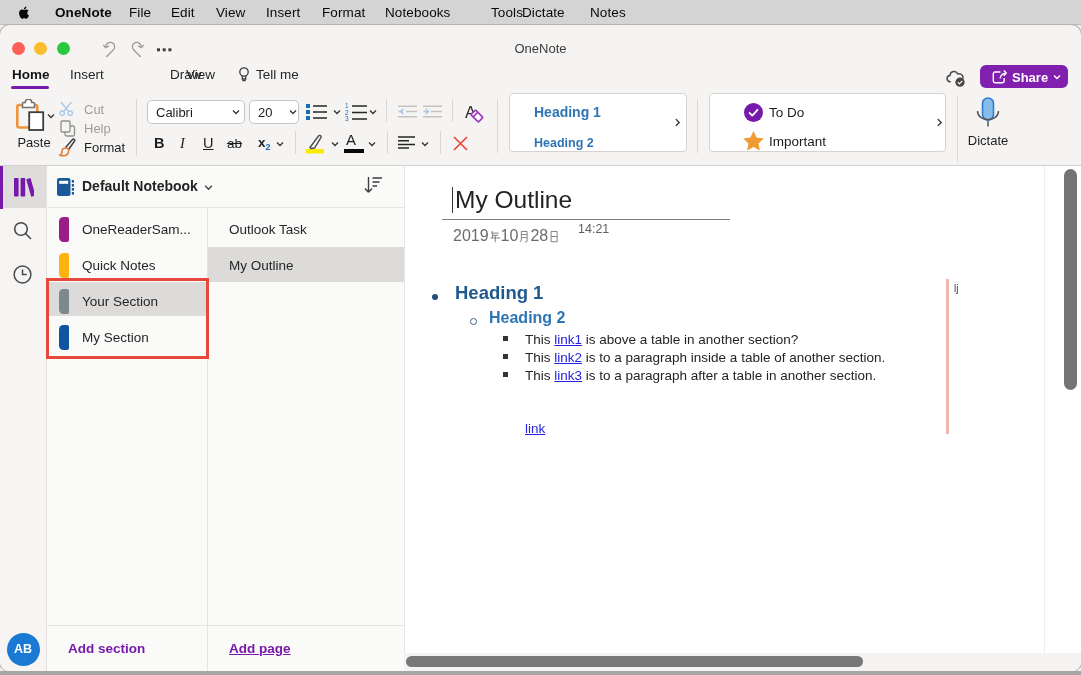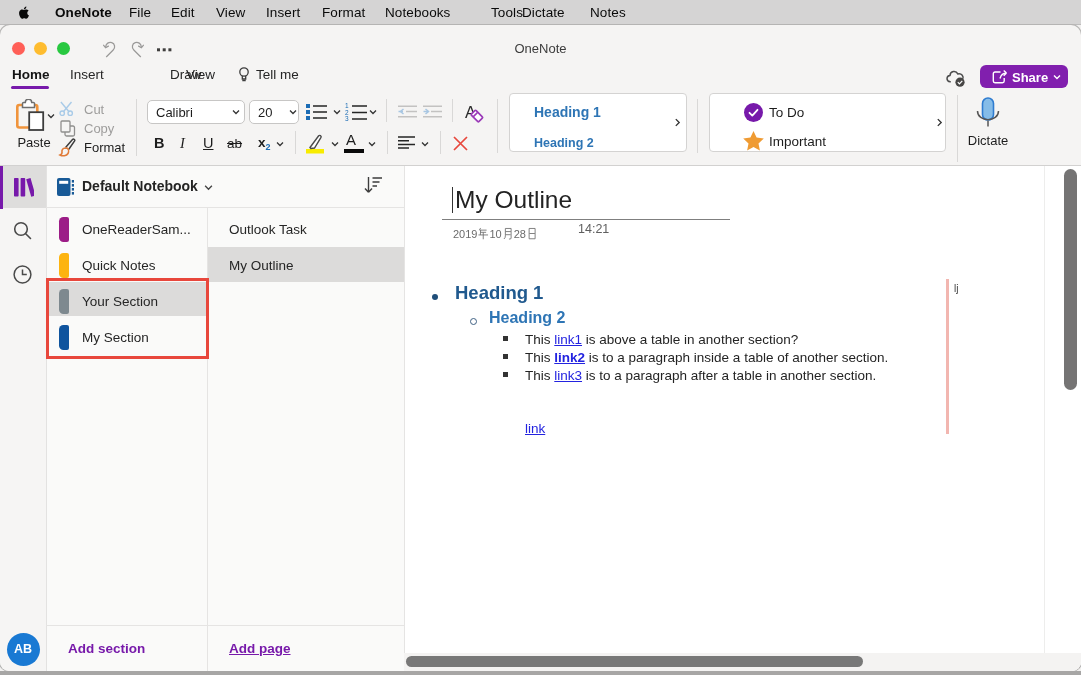--- a/index.html
+++ b/index.html
@@ -105,21 +105,21 @@
           <path d="M9.8 10.5 L1.9 1"></path>
         </g>
       </svg>
     <div class="abs" style="left:84px;top:77px;font-size:13px;color:#9e9d9c;">Cut</div>
     <svg style="position:absolute;left:60px;top:95px" width="16" height="17" viewBox="0 0 16 17">
         <g fill="none" stroke="#8f8e8d" stroke-width="1.3">
           <rect x="1" y="1" width="9" height="11" rx="1"></rect>
           <path d="M5 12 L5 14.5 C5 15.3 5.6 16 6.5 16 L13 16 C13.8 16 14.5 15.3 14.5 14.5 L14.5 7.5 C14.5 6.7 13.8 6 13 6 L10 6"></path>
         </g>
       </svg>
-    <div class="abs" style="left:84px;top:96px;font-size:13px;color:#9e9d9c;">Copy</div>
+    <div class="abs" style="left:84px;top:96px;font-size:13px;color:#9e9d9c;">Help</div>
     <svg style="position:absolute;left:57px;top:113px" width="20" height="19" viewBox="0 0 20 19">
         <g>
           <path d="M9 9 L15.5 1.5 C16.5 0.4 18.3 1.6 17.6 2.9 L12 11" fill="none" stroke="#3d3d3d" stroke-width="1.5" stroke-linecap="round"></path>
           <path d="M8.2 10 C6 10 4.5 12 5 14 C5.3 15.5 4 16.5 3 17 C5.5 18.3 9.5 18 11 15.5 C12 13.8 11.6 11.3 10.3 10.2 Z" fill="none" stroke="#e07b39" stroke-width="1.6"></path>
         </g>
       </svg>
     <div class="abs" style="left:84px;top:115px;font-size:13px;color:#1d1d1d;">Format</div>
 
     <div class="vdiv" style="left:136px;top:74px;height:57px;"></div>
 
@@ -328,21 +328,21 @@
       <div style="position:absolute;left:229px;top:475px;font-size:13.5px;font-weight:bold;color:#7719aa;text-decoration:underline;">Add page</div>
 
       <div id="content">
         <div style="position:absolute;left:0;top:0;width:1px;height:505px;background:#e5e4e3;"></div>
         <div style="position:absolute;left:640px;top:0;width:1px;height:487px;background:#ededec;"></div>
 
         <div style="position:absolute;left:48px;top:21px;width:1px;height:26px;background:#333;"></div>
         <div style="position:absolute;left:51px;top:20px;font-size:24.5px;color:#232323;">My Outline</div>
         <div style="position:absolute;left:38px;top:52.5px;width:288px;height:1.2px;background:#7f7f7f;"></div>
 
-        <div style="position:absolute;left:49px;top:61px;font-size:11px;color:#6b6b6b;">2019<svg width="12" height="13" viewBox="0 0 100 100" style="vertical-align:-2px">
+        <div style="position:absolute;left:49px;top:61px;font-size:16px;color:#6b6b6b;">2019<svg width="12" height="13" viewBox="0 0 100 100" style="vertical-align:-2px">
               <g stroke="#6b6b6b" stroke-width="7" fill="none">
                 <path d="M30 4 L20 22 M22 22 H80 M30 22 L28 62 M12 62 H92 M52 40 L52 98 M30 40 H76"></path>
               </g>
             </svg>10<svg width="12" height="13" viewBox="0 0 100 100" style="vertical-align:-2px">
               <g stroke="#6b6b6b" stroke-width="7" fill="none">
                 <path d="M28 8 H76 L76 88 C76 94 72 96 66 96 L58 96 M28 8 L28 70 C28 82 24 90 16 96 M30 34 H74 M30 60 H72"></path>
               </g>
             </svg>28<svg width="12" height="13" viewBox="0 0 100 100" style="vertical-align:-2px">
               <g stroke="#6b6b6b" stroke-width="7" fill="none">
                 <path d="M26 8 H76 V94 H26 Z M28 50 H74"></path>
@@ -350,21 +350,21 @@
             </svg></div>
         <div style="position:absolute;left:174px;top:56px;font-size:12.5px;color:#5f5f5f;">14:21</div>
 
         <div style="position:absolute;left:27.5px;top:128px;width:6px;height:6px;border-radius:50%;background:#1f4e79;"></div>
         <div style="position:absolute;left:51px;top:116px;font-size:18.5px;font-weight:bold;color:#20598e;">Heading 1</div>
         <div style="position:absolute;left:66px;top:151.5px;width:7px;height:7px;border-radius:50%;border:1.3px solid #3f6184;"></div>
         <div style="position:absolute;left:85px;top:143px;font-size:16px;font-weight:bold;color:#2e75b5;">Heading 2</div>
         <div style="position:absolute;left:99px;top:170px;width:5px;height:5px;background:#333;"></div>
         <div style="position:absolute;left:121px;top:166px;font-size:13.5px;color:#242424;">This <a style="color:#2323e0;text-decoration:underline;">link1</a> is above a table in another section?</div>
         <div style="position:absolute;left:99px;top:188px;width:5px;height:5px;background:#333;"></div>
-        <div style="position:absolute;left:121px;top:184px;font-size:13.5px;color:#242424;">This <a style="color:#2323e0;text-decoration:underline;font-weight:bold;">link2</a> is to a paragraph inside a table of another section.</div>
+        <div style="position:absolute;left:121px;top:184px;font-size:13.5px;color:#242424;">This <a style="color:#2323e0;text-decoration:underline;">link2</a> is to a paragraph inside a table of another section.</div>
         <div style="position:absolute;left:99px;top:206px;width:5px;height:5px;background:#333;"></div>
         <div style="position:absolute;left:121px;top:202px;font-size:13.5px;color:#242424;">This <a style="color:#2323e0;text-decoration:underline;">link3</a> is to a paragraph after a table in another section.</div>
         <div style="position:absolute;left:121px;top:255px;font-size:13.5px;"><a style="color:#2323e0;text-decoration:underline;">link</a></div>
 
         <div style="position:absolute;left:542px;top:113px;width:3px;height:155px;background:#f2b6b0;"></div>
         <div style="position:absolute;left:550px;top:117px;font-size:10px;color:#3c3c3c;">lj</div>
 
         <div style="position:absolute;left:660px;top:3px;width:13px;height:221px;border-radius:6.5px;background:#757474;"></div>
 
         <div style="position:absolute;left:0;top:487px;width:677px;height:18px;background:#f4f3f2;"></div>

